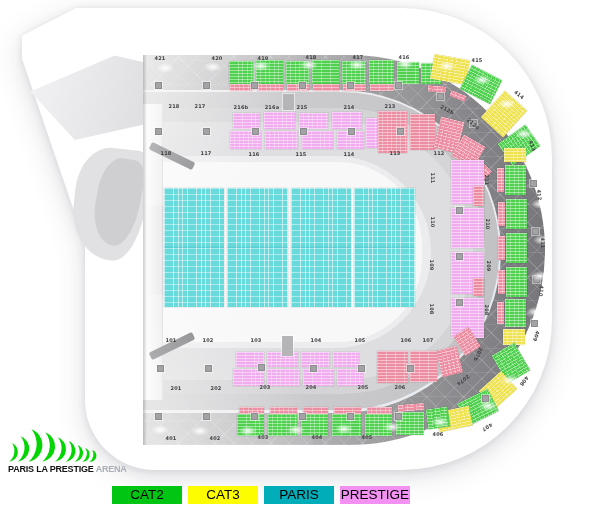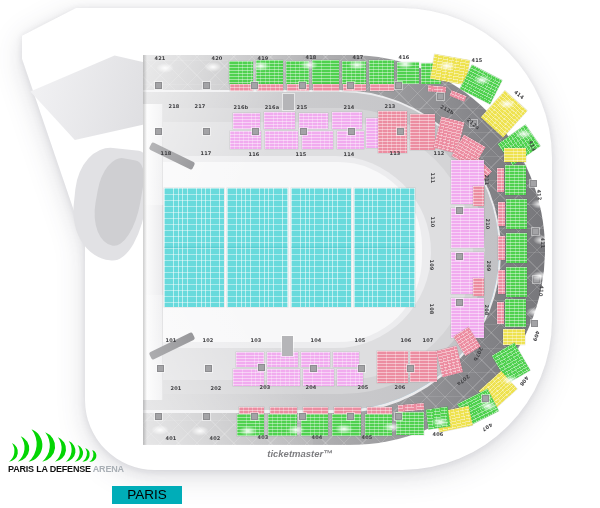--- a/index.html
+++ b/index.html
@@ -313,23 +313,25 @@
         <path d="M24 1 A 17.2 17.2 0 0 1 21 34 A 23.8 23.8 0 0 0 24 1 Z"></path>
         <path d="M38 4 A 15.6 15.6 0 0 1 35 34 A 21.6 21.6 0 0 0 38 4 Z"></path>
         <path d="M51 9 A 13 13 0 0 1 48 34 A 18 18 0 0 0 51 9 Z"></path>
         <path d="M62 13 A 10.9 10.9 0 0 1 59 34 A 15.1 15.1 0 0 0 62 13 Z"></path>
         <path d="M71 17 A 8.8 8.8 0 0 1 68 34 A 12.2 12.2 0 0 0 71 17 Z"></path>
         <path d="M79 20 A 7.3 7.3 0 0 1 76 34 A 10.1 10.1 0 0 0 79 20 Z"></path>
         <path d="M86 22 A 6.2 6.2 0 0 1 83 34 A 8.6 8.6 0 0 0 86 22 Z"></path>
       </g>
     </svg>
     <div class="logo-text">
-      <span>PARIS LA DEFENSE</span><span class="lt2">ARENA</span>
+      <span>PARIS LA PRESTIGE</span><span class="lt2">ARENA</span>
     </div>
   </div>
 
-  <div class="watermark">ticketmaster™</div>
 
   <div class="legend" id="legend">
+      <div class="legend-item" style="background: rgb(0, 198, 19);">CAT2</div>
+      <div class="legend-item" style="background: rgb(253, 253, 0);">CAT3</div>
       <div class="legend-item" style="background: rgb(0, 173, 184);">PARIS</div>
+      <div class="legend-item" style="background: rgb(243, 145, 243);">PRESTIGE</div>
     </div>
 
 </div>
 
 </body></html>

